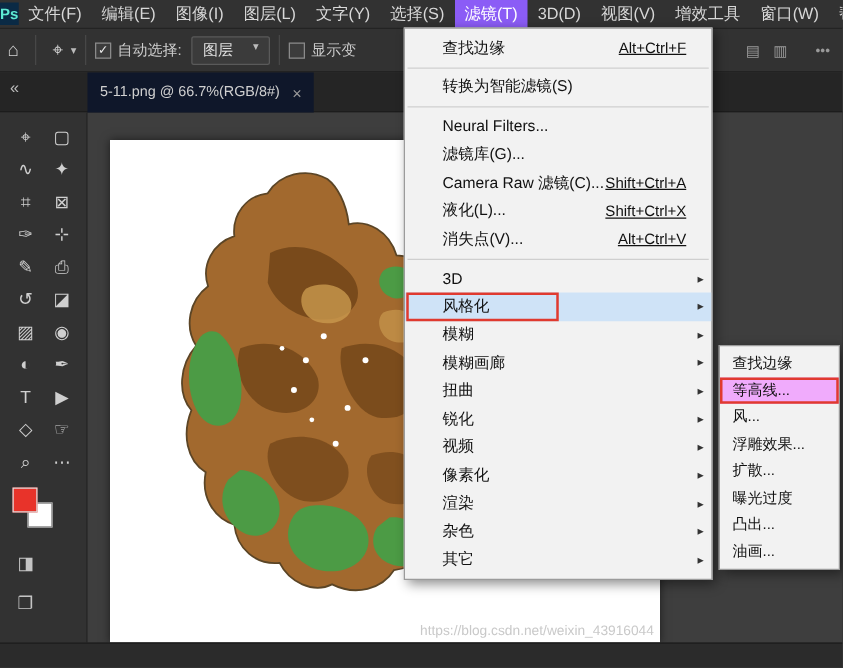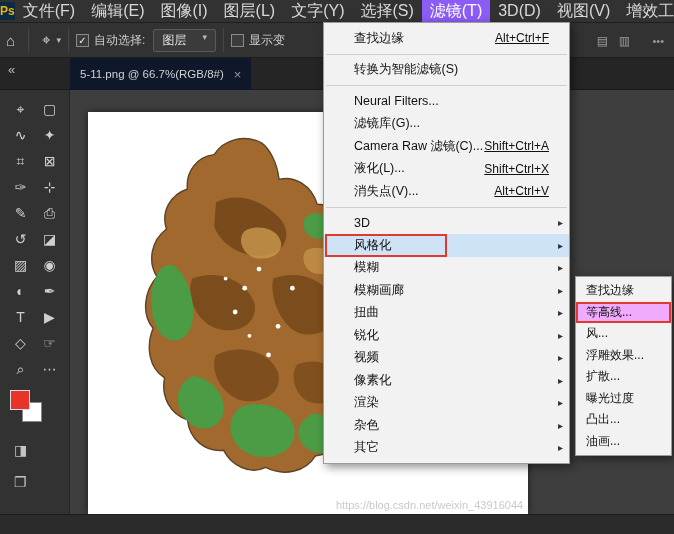--- a/index.html
+++ b/index.html
@@ -1,22 +1,22 @@
 <!DOCTYPE html>
 <html><head>
 <meta charset="utf-8">
 <style>
   * { box-sizing: border-box; margin: 0; padding: 0; }
   body { background: #1e1e1e; font-family: "Liberation Sans", sans-serif; }
   .window { position: relative; width: 674px; height: 534px; background: #3e3e3e; overflow: hidden; }
 
   
   .menubar { position: absolute; top: 0; left: 0; right: 0; height: 22px; background: #323232; display: flex; align-items: center; z-index: 5; }
-  .ps-logo { width: 26px; height: 18px; background: #0a2a45; color: #eab308; font-weight: bold; font-size: 12px; display: flex; align-items: center; justify-content: center; }
-  .mb-item { color: #d8d8d8; font-size: 16px; height: 22px; line-height: 22px; padding: 0 8px; white-space: nowrap; }
+  .ps-logo { width: 26px; height: 18px; background: #0a2a45; color: #5eead4; font-weight: bold; font-size: 12px; display: flex; align-items: center; justify-content: center; }
+  .mb-item { color: #d8d8d8; font-size: 13px; height: 22px; line-height: 22px; padding: 0 8px; white-space: nowrap; }
   .mb-item.active { background: #8b5cf6; color: #ffffff; }
 
   
   .optionsbar { position: absolute; top: 22px; left: 0; right: 0; height: 36px; background: #323232; border-top: 1px solid #1f1f1f; border-bottom: 1px solid #1e1e1e; display: flex; align-items: center; color: #cccccc; font-size: 12px; }
   .ob-icon { color: #d4d4d4; font-size: 15px; padding: 0 6px; }
   .vd { width: 1px; height: 24px; background: #474747; margin: 0 7px; }
   .cb { width: 13px; height: 13px; border: 1px solid #8a8a8a; background: #3c3c3c; display: inline-flex; align-items: center; justify-content: center; font-size: 10px; color: #eeeeee; margin-right: 5px; }
   .dd { display: inline-flex; gap: 16px; background: #3b3b3b; border: 1px solid #5a5a5a; border-radius: 2px; padding: 2px 8px; color: #e0e0e0; margin-left: 8px; }
   .caret { font-size: 9px; color: #bbbbbb; }
   .ob-right { position: absolute; top: 0; height: 36px; display: flex; align-items: center; color: #9a9a9a; }

